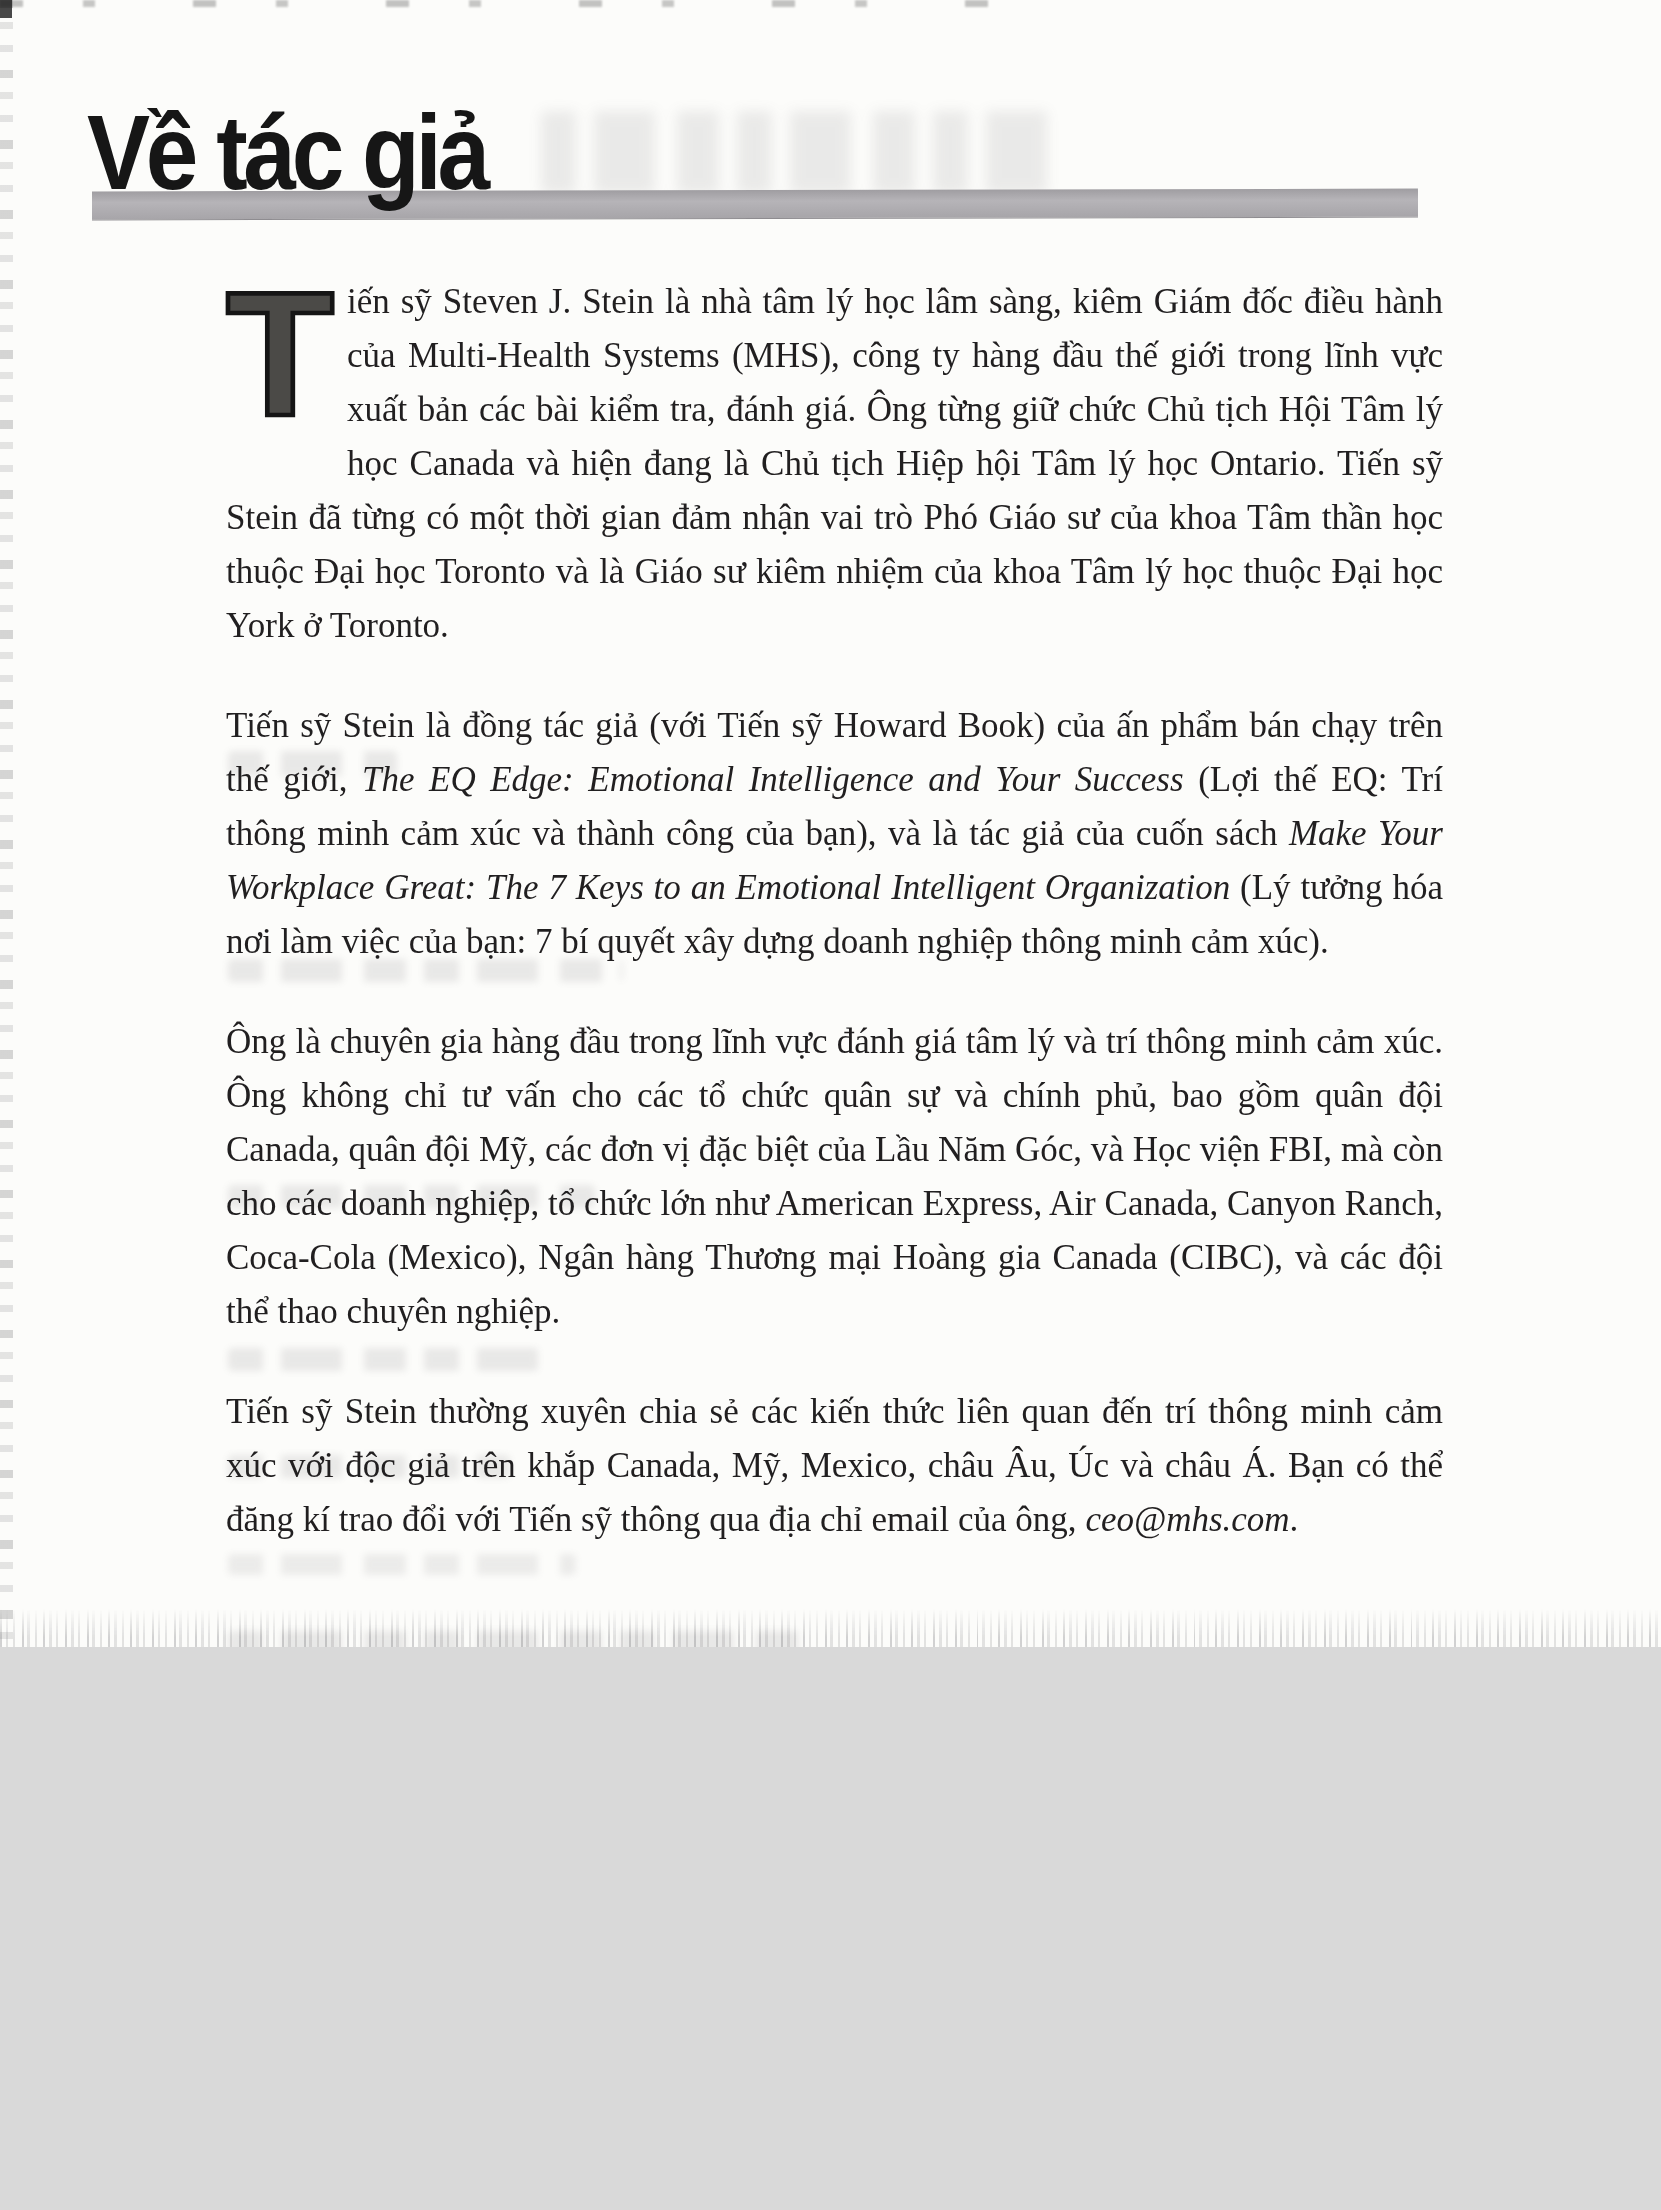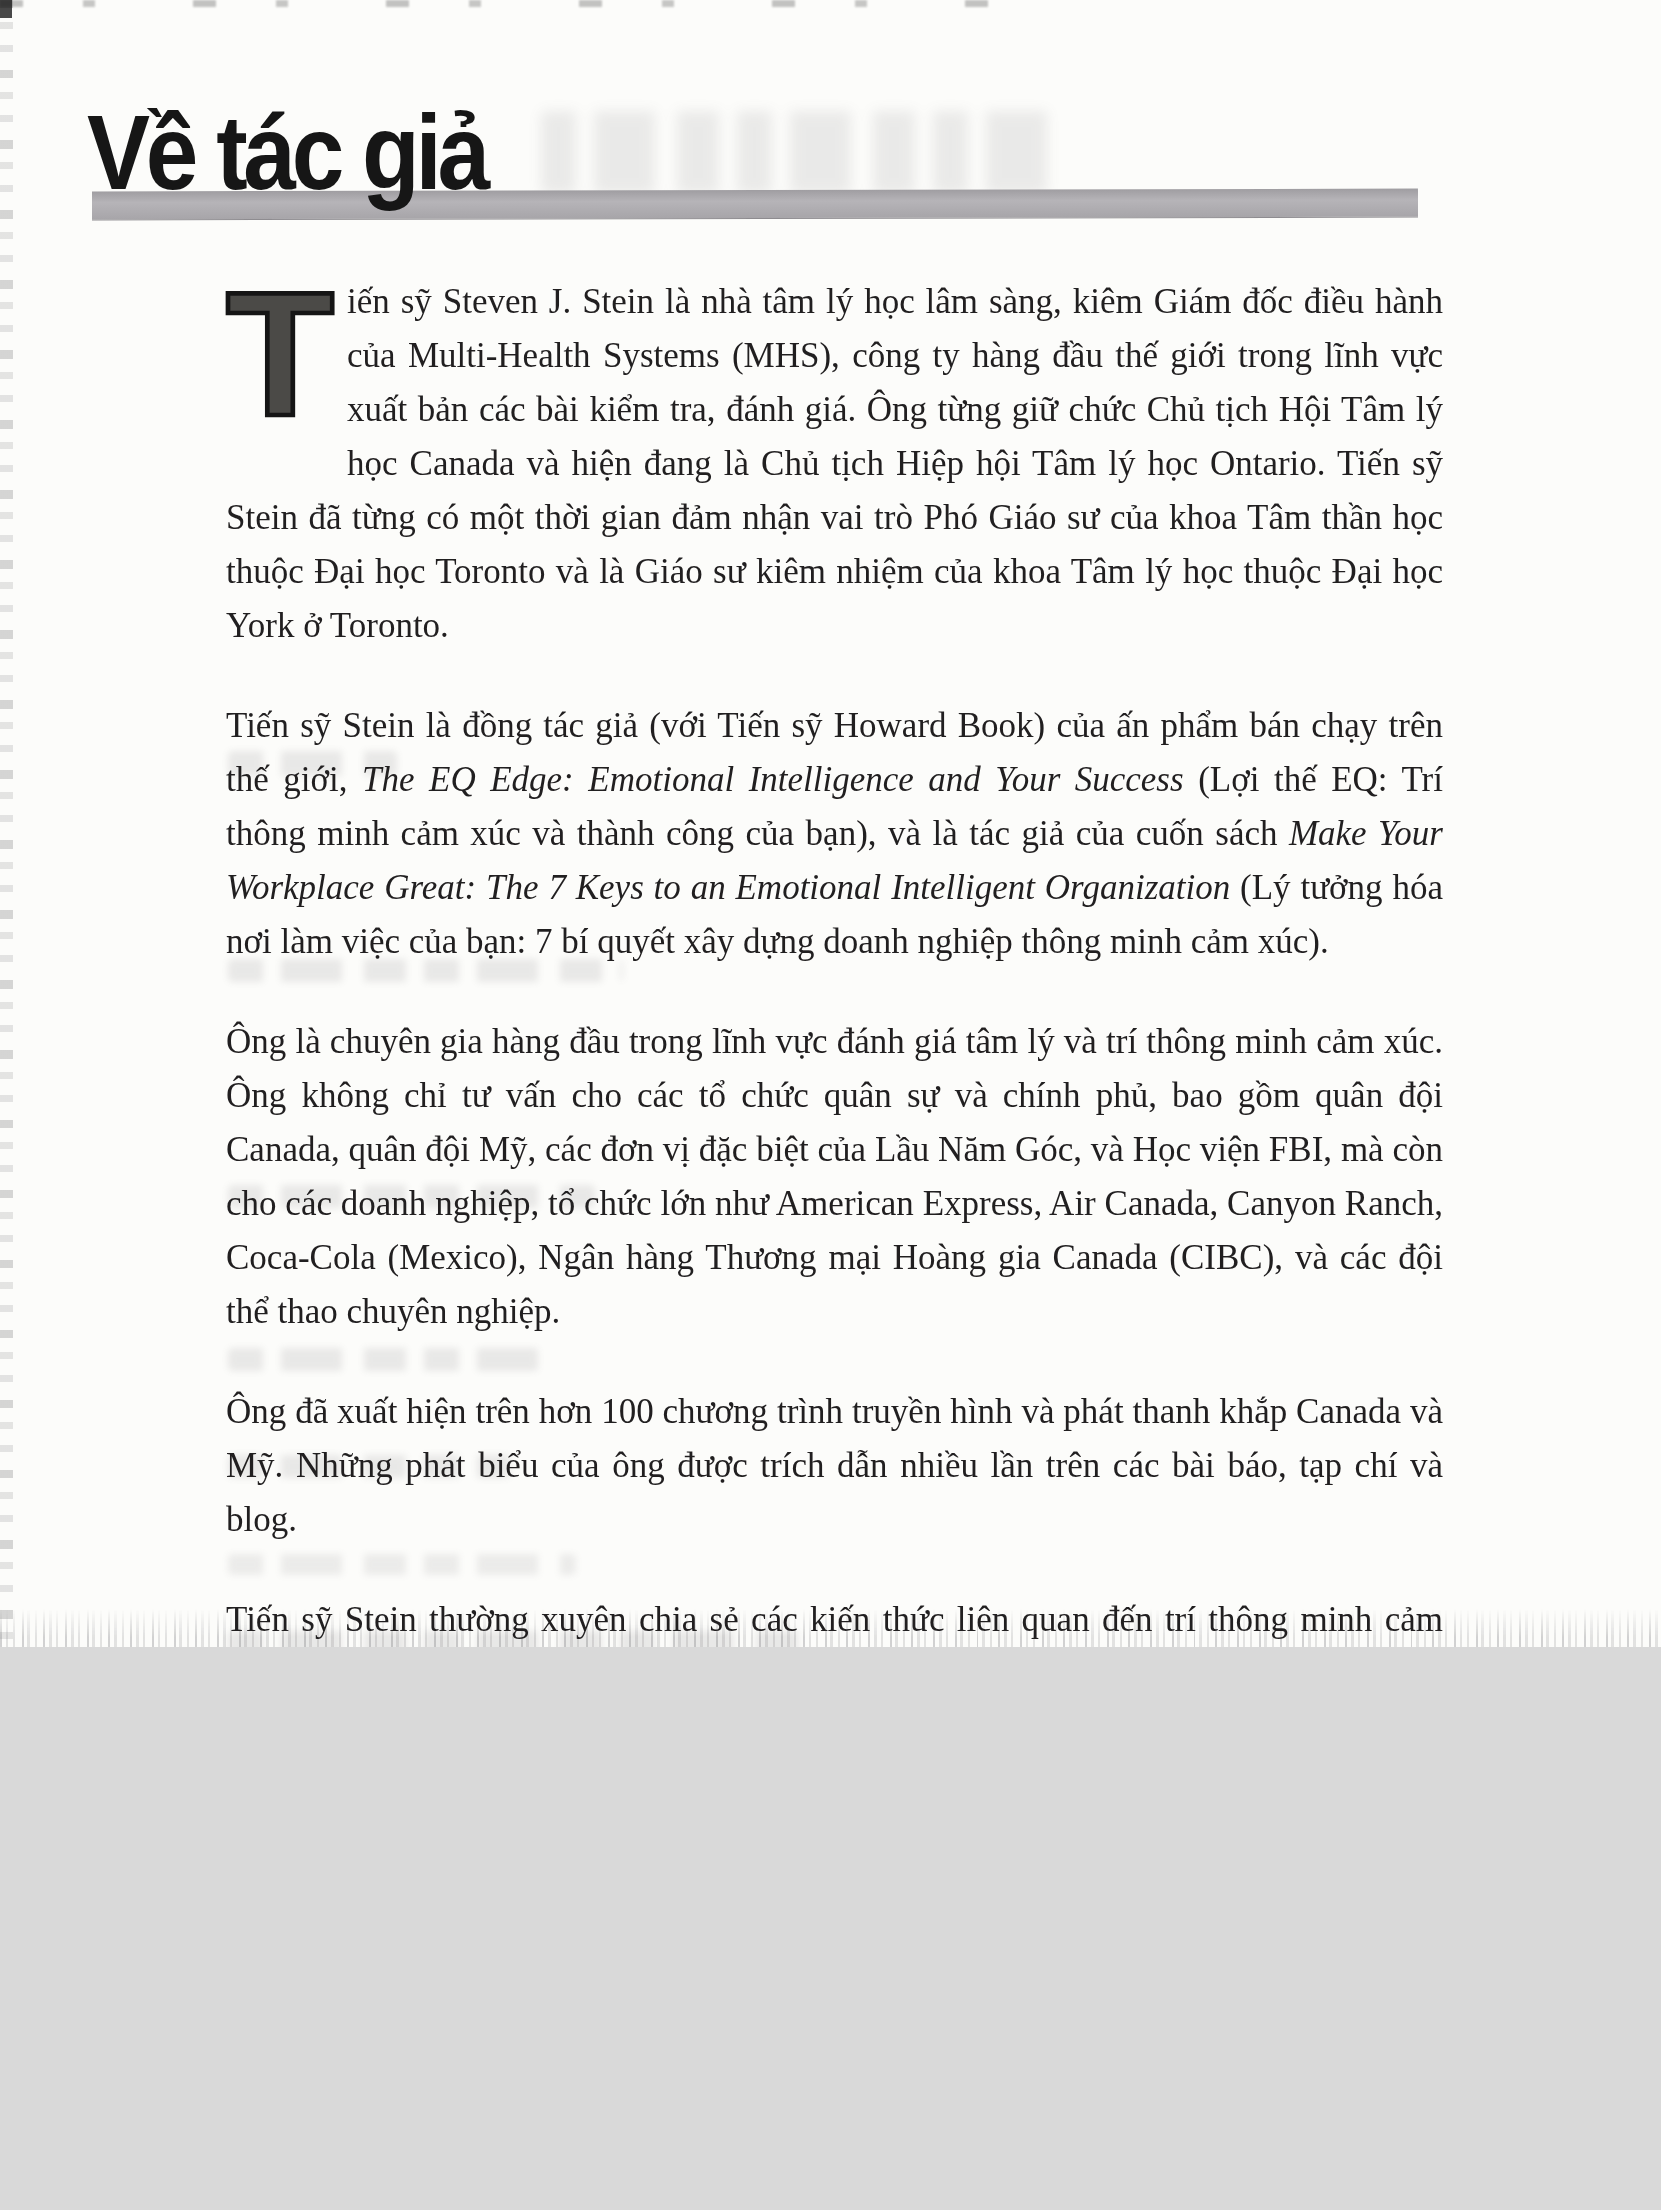--- a/index.html
+++ b/index.html
@@ -119,21 +119,20 @@
 
   <div class="ghost g-title"></div>
 
   <div class="title-bar"></div>
   <h1 class="page-title">Về tác giả</h1>
 
   <main class="article" id="article">
       <p><span class="dropcap">T</span><span class="run-bold">iến sỹ Steven J. Stein</span><span class="run-normal"> là nhà tâm lý học lâm sàng, kiêm Giám đốc điều hành của Multi-Health Systems (MHS), công ty hàng đầu thế giới trong lĩnh vực xuất bản các bài kiểm tra, đánh giá. Ông từng giữ chức Chủ tịch Hội Tâm lý học Canada và hiện đang là Chủ tịch Hiệp hội Tâm lý học Ontario. Tiến sỹ Stein đã từng có một thời gian đảm nhận vai trò Phó Giáo sư của khoa Tâm thần học thuộc Đại học Toronto và là Giáo sư kiêm nhiệm của khoa Tâm lý học thuộc Đại học York ở Toronto.</span></p>
       <p><span class="run-normal">Tiến sỹ Stein là đồng tác giả (với Tiến sỹ Howard Book) của ấn phẩm bán chạy trên thế giới, </span><span class="run-italic">The EQ Edge: Emotional Intelligence and Your Success</span><span class="run-normal"> (Lợi thế EQ: Trí thông minh cảm xúc và thành công của bạn), và là tác giả của cuốn sách </span><span class="run-italic">Make Your Workplace Great: The 7 Keys to an Emotional Intelligent Organization</span><span class="run-normal"> (Lý tưởng hóa nơi làm việc của bạn: 7 bí quyết xây dựng doanh nghiệp thông minh cảm xúc).</span></p>
       <p><span class="run-normal">Ông là chuyên gia hàng đầu trong lĩnh vực đánh giá tâm lý và trí thông minh cảm xúc. Ông không chỉ tư vấn cho các tổ chức quân sự và chính phủ, bao gồm quân đội Canada, quân đội Mỹ, các đơn vị đặc biệt của Lầu Năm Góc, và Học viện FBI, mà còn cho các doanh nghiệp, tổ chức lớn như American Express, Air Canada, Canyon Ranch, Coca-Cola (Mexico), Ngân hàng Thương mại Hoàng gia Canada (CIBC), và các đội thể thao chuyên nghiệp.</span></p>
-      <p><span class="run-normal">Ông đã xuất hiện trên hơn 100 chương trình truyền hình và phát thanh khắp Canada và Mỹ. Những phát biểu của ông được trích dẫn nhiều lần trên các bài báo, tạp chí và blog.</span></p>
       <p><span class="run-normal">Tiến sỹ Stein thường xuyên chia sẻ các kiến thức liên quan đến trí thông minh cảm xúc với độc giả trên khắp Canada, Mỹ, Mexico, châu Âu, Úc và châu Á. Bạn có thể đăng kí trao đổi với Tiến sỹ thông qua địa chỉ email của ông, </span><span class="run-italic">ceo@mhs.com</span><span class="run-normal">.</span></p>
     </main>
 
   <div class="ghost g1"></div>
   <div class="ghost g2"></div>
   <div class="ghost g3"></div>
   <div class="ghost g4"></div>
   <div class="ghost g5"></div>
   <div class="ghost g6"></div>
   <div class="ghost g7"></div>

